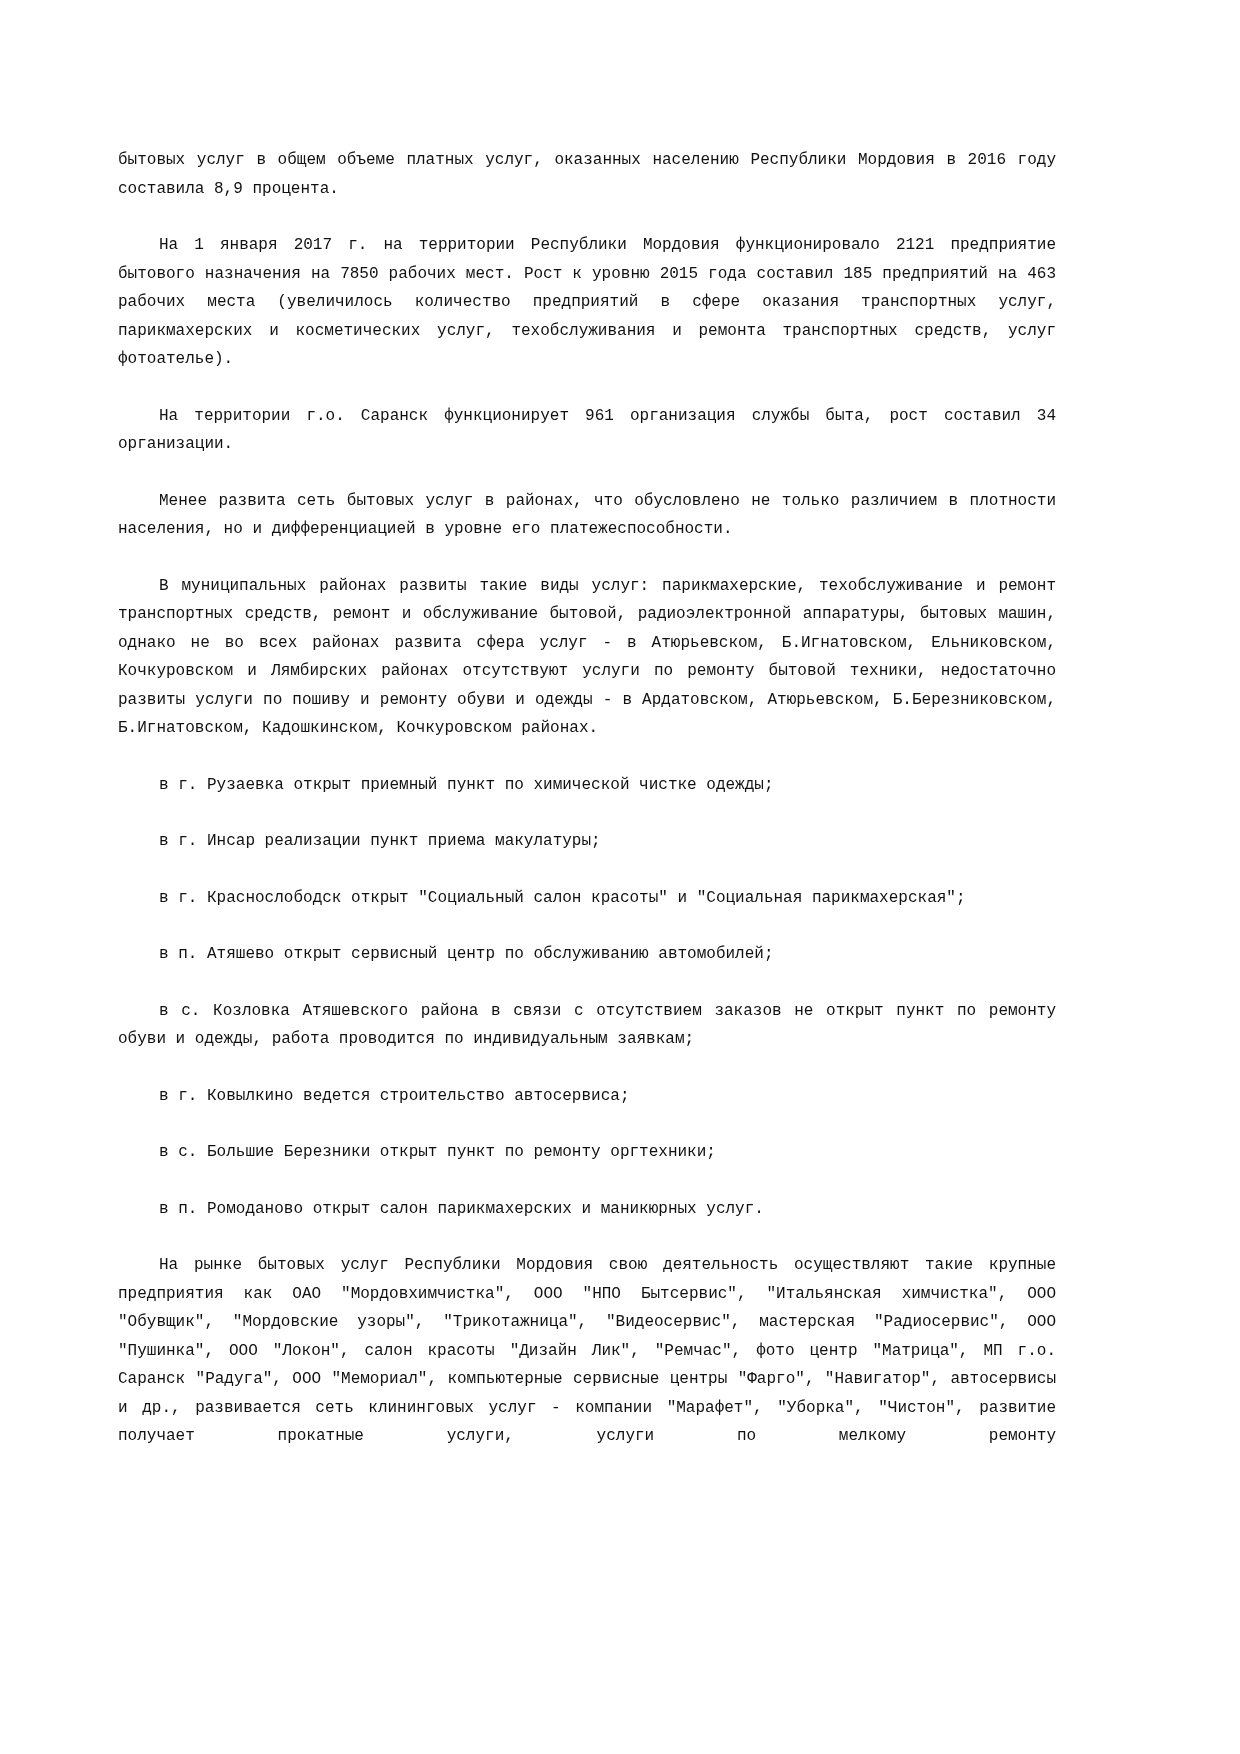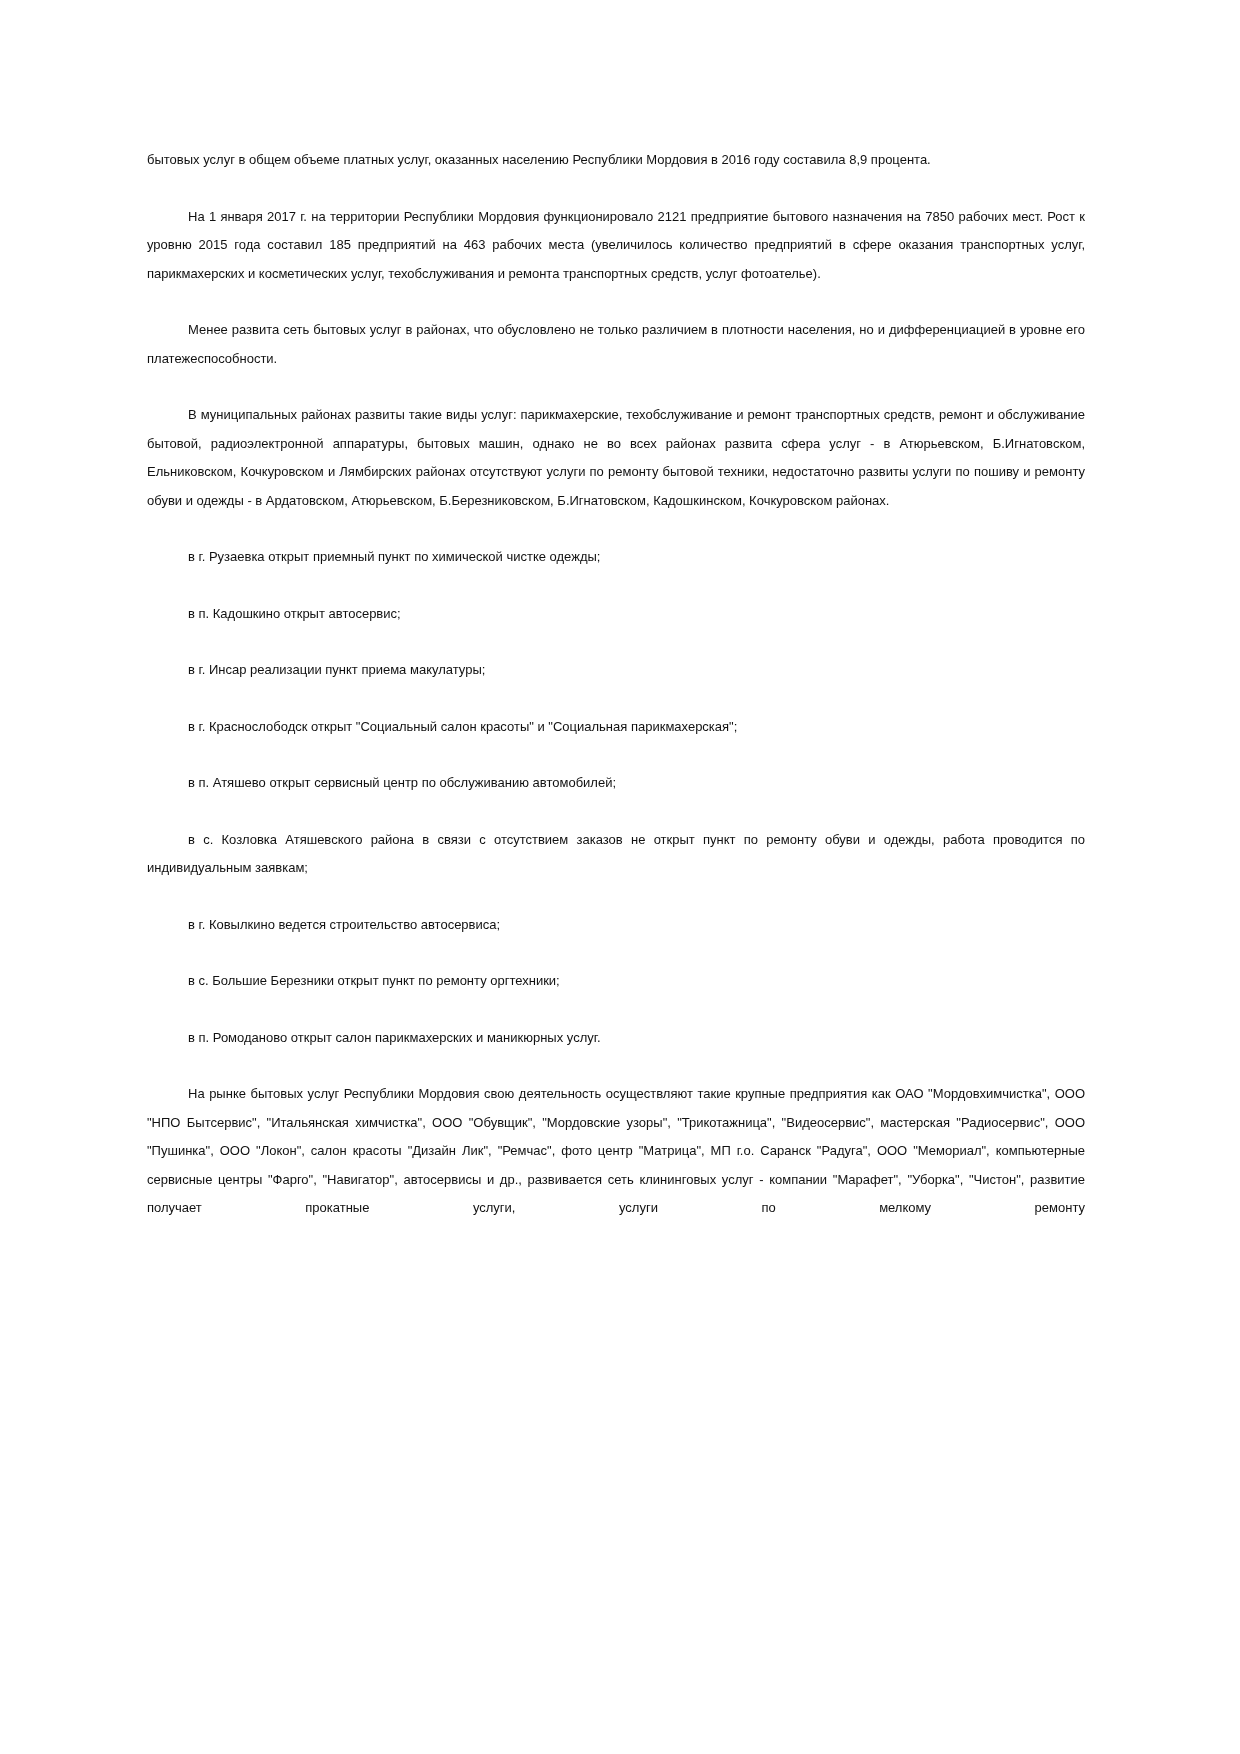--- a/index.html
+++ b/index.html
@@ -2,51 +2,50 @@
 <html><head>
 <meta charset="utf-8">
 <style>
   html, body { margin: 0; padding: 0; background: #ffffff; }
   body { width: 1240px; height: 1754px; position: relative; overflow: hidden; }
   .page {
     position: absolute;
     left: 118px;
     top: 146px;
     width: 938px;
-    font-family: Liberation Sans, sans-serif;
-    font-size: 13px;
+    font-family: Liberation Mono, monospace;
+    font-size: 16px;
     line-height: 28.5px;
     color: #111111;
-    margin-left: 29px;
   }
   .para {
     margin: 0 0 28px 0;
     text-align: justify;
     text-align-last: left;
     text-indent: 41px;
   }
   .para.first { text-indent: 0; }
   .item {
     margin: 0 0 28px 0;
     text-align: justify;
     text-indent: 41px;
   }
 </style>
 </head>
 <body>
 
 <div class="page">
   <p class="para first">бытовых услуг в общем объеме платных услуг, оказанных населению Республики Мордовия в 2016 году составила 8,9 процента.</p>
   <p class="para">На 1 января 2017 г. на территории Республики Мордовия функционировало 2121 предприятие бытового назначения на 7850 рабочих мест. Рост к уровню 2015 года составил 185 предприятий на 463 рабочих места (увеличилось количество предприятий в сфере оказания транспортных услуг, парикмахерских и косметических услуг, техобслуживания и ремонта транспортных средств, услуг фотоателье).</p>
+  <p class="para">На территории г.о. Саранск функционирует 961 организация службы быта, рост составил 34 организации.</p>
   <p class="para">Менее развита сеть бытовых услуг в районах, что обусловлено не только различием в плотности населения, но и дифференциацией в уровне его платежеспособности.</p>
   <p class="para">В муниципальных районах развиты такие виды услуг: парикмахерские, техобслуживание и ремонт транспортных средств, ремонт и обслуживание бытовой, радиоэлектронной аппаратуры, бытовых машин, однако не во всех районах развита сфера услуг - в Атюрьевском, Б.Игнатовском, Ельниковском, Кочкуровском и Лямбирских районах отсутствуют услуги по ремонту бытовой техники, недостаточно развиты услуги по пошиву и ремонту обуви и одежды - в Ардатовском, Атюрьевском, Б.Березниковском, Б.Игнатовском, Кадошкинском, Кочкуровском районах.</p>
 
   <div>
     <p class="item">в г. Рузаевка открыт приемный пункт по химической чистке одежды;</p>
-    <p class="item">в п. Кадошкино открыт автосервис;</p>
     <p class="item">в г. Инсар реализации пункт приема макулатуры;</p>
     <p class="item">в г. Краснослободск открыт "Социальный салон красоты" и "Социальная парикмахерская";</p>
     <p class="item">в п. Атяшево открыт сервисный центр по обслуживанию автомобилей;</p>
     <p class="item">в с. Козловка Атяшевского района в связи с отсутствием заказов не открыт пункт по ремонту обуви и одежды, работа проводится по индивидуальным заявкам;</p>
     <p class="item">в г. Ковылкино ведется строительство автосервиса;</p>
     <p class="item">в с. Большие Березники открыт пункт по ремонту оргтехники;</p>
     <p class="item">в п. Ромоданово открыт салон парикмахерских и маникюрных услуг.</p>
   </div>
 
   <p class="para" style="text-align-last: justify;">На рынке бытовых услуг Республики Мордовия свою деятельность осуществляют такие крупные предприятия как ОАО "Мордовхимчистка", ООО "НПО Бытсервис", "Итальянская химчистка", ООО "Обувщик", "Мордовские узоры", "Трикотажница", "Видеосервис", мастерская "Радиосервис", ООО "Пушинка", ООО "Локон", салон красоты "Дизайн Лик", "Ремчас", фото центр "Матрица", МП г.о. Саранск "Радуга", ООО "Мемориал", компьютерные сервисные центры "Фарго", "Навигатор", автосервисы и др., развивается сеть клининговых услуг - компании "Марафет", "Уборка", "Чистон", развитие получает прокатные услуги, услуги по мелкому ремонту</p>

